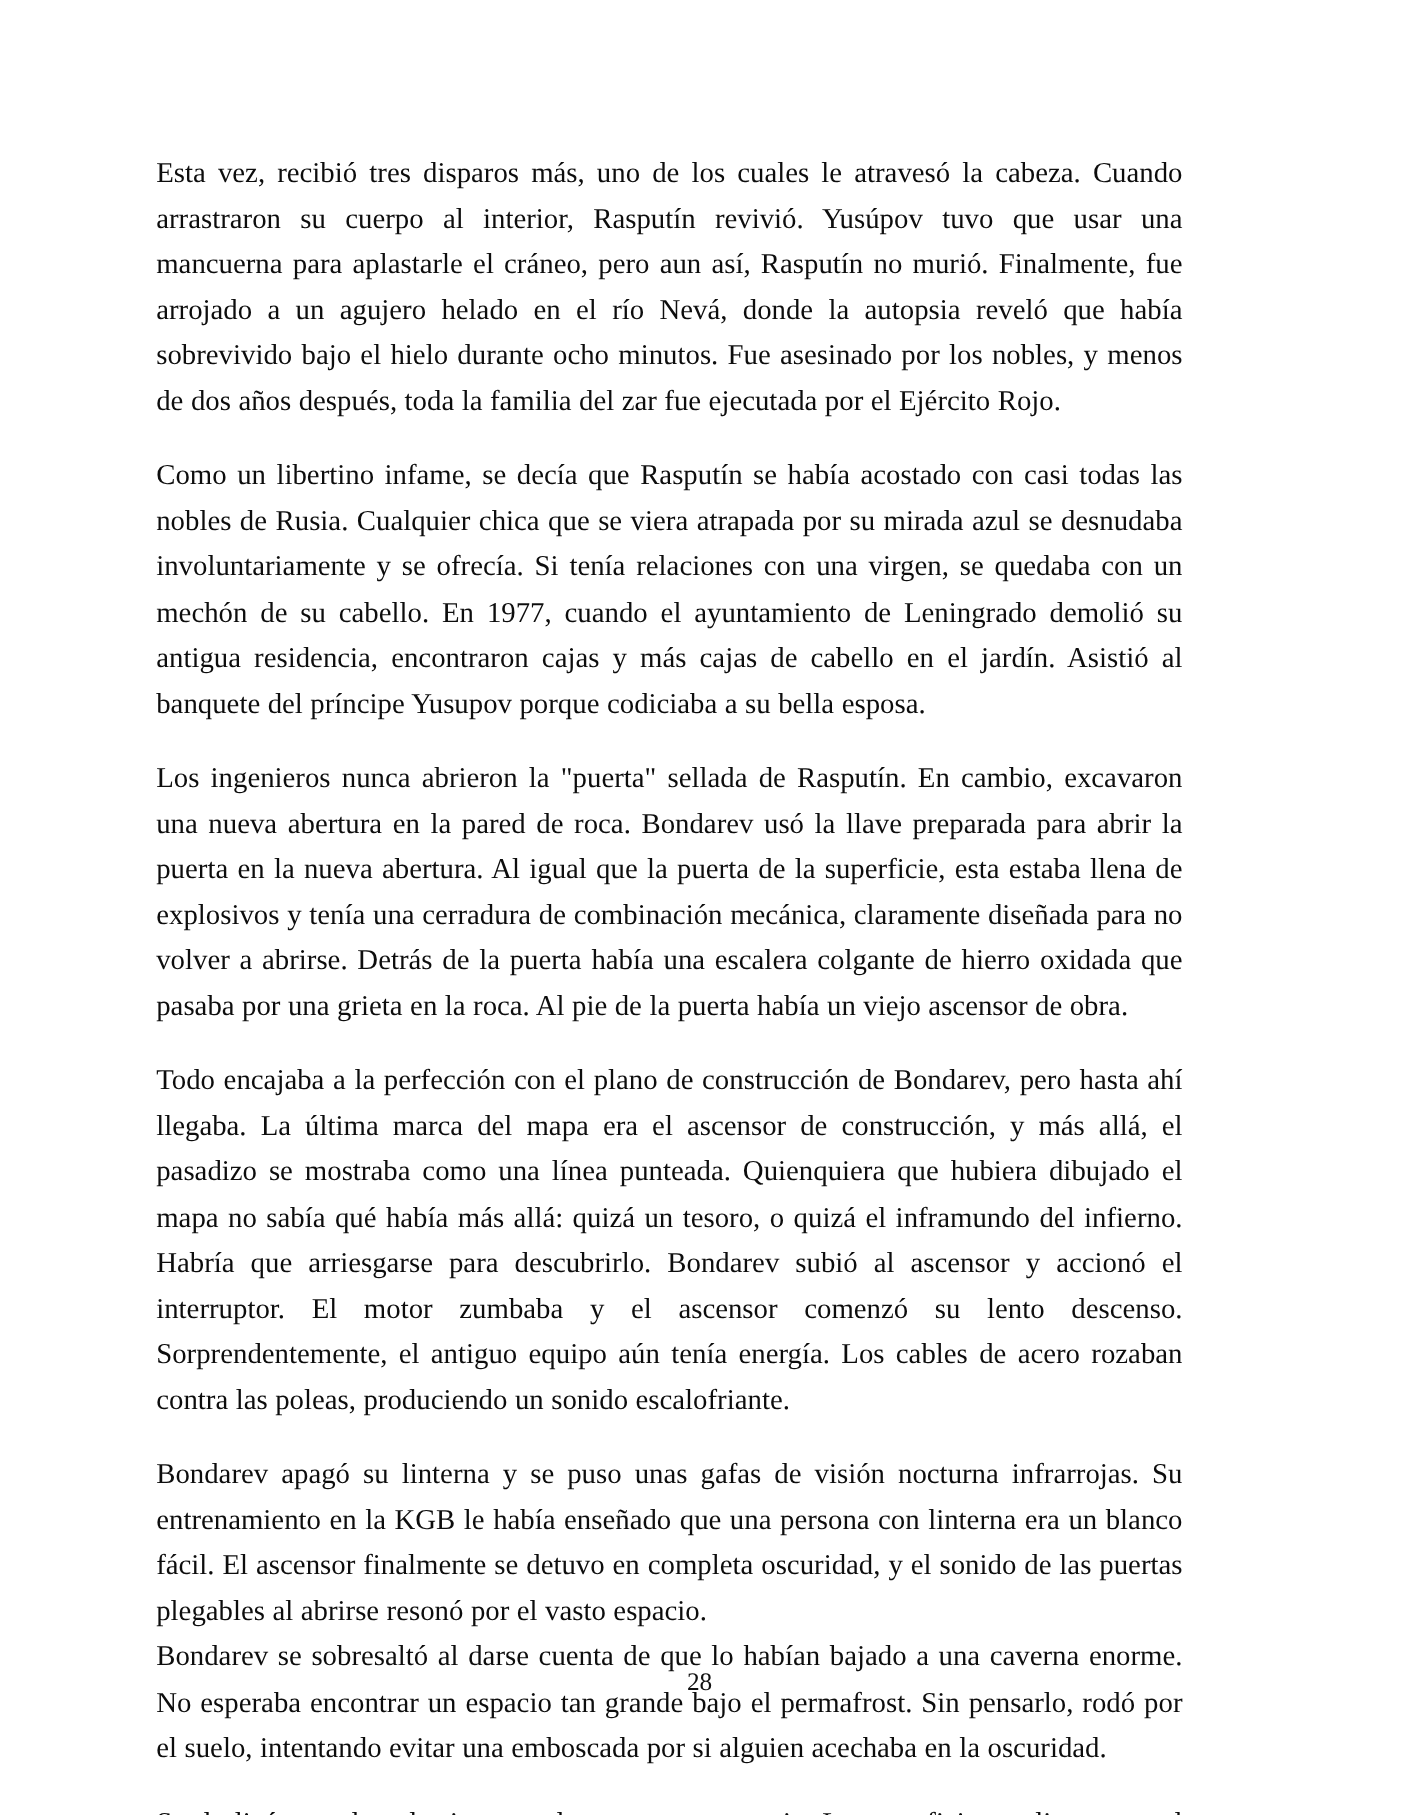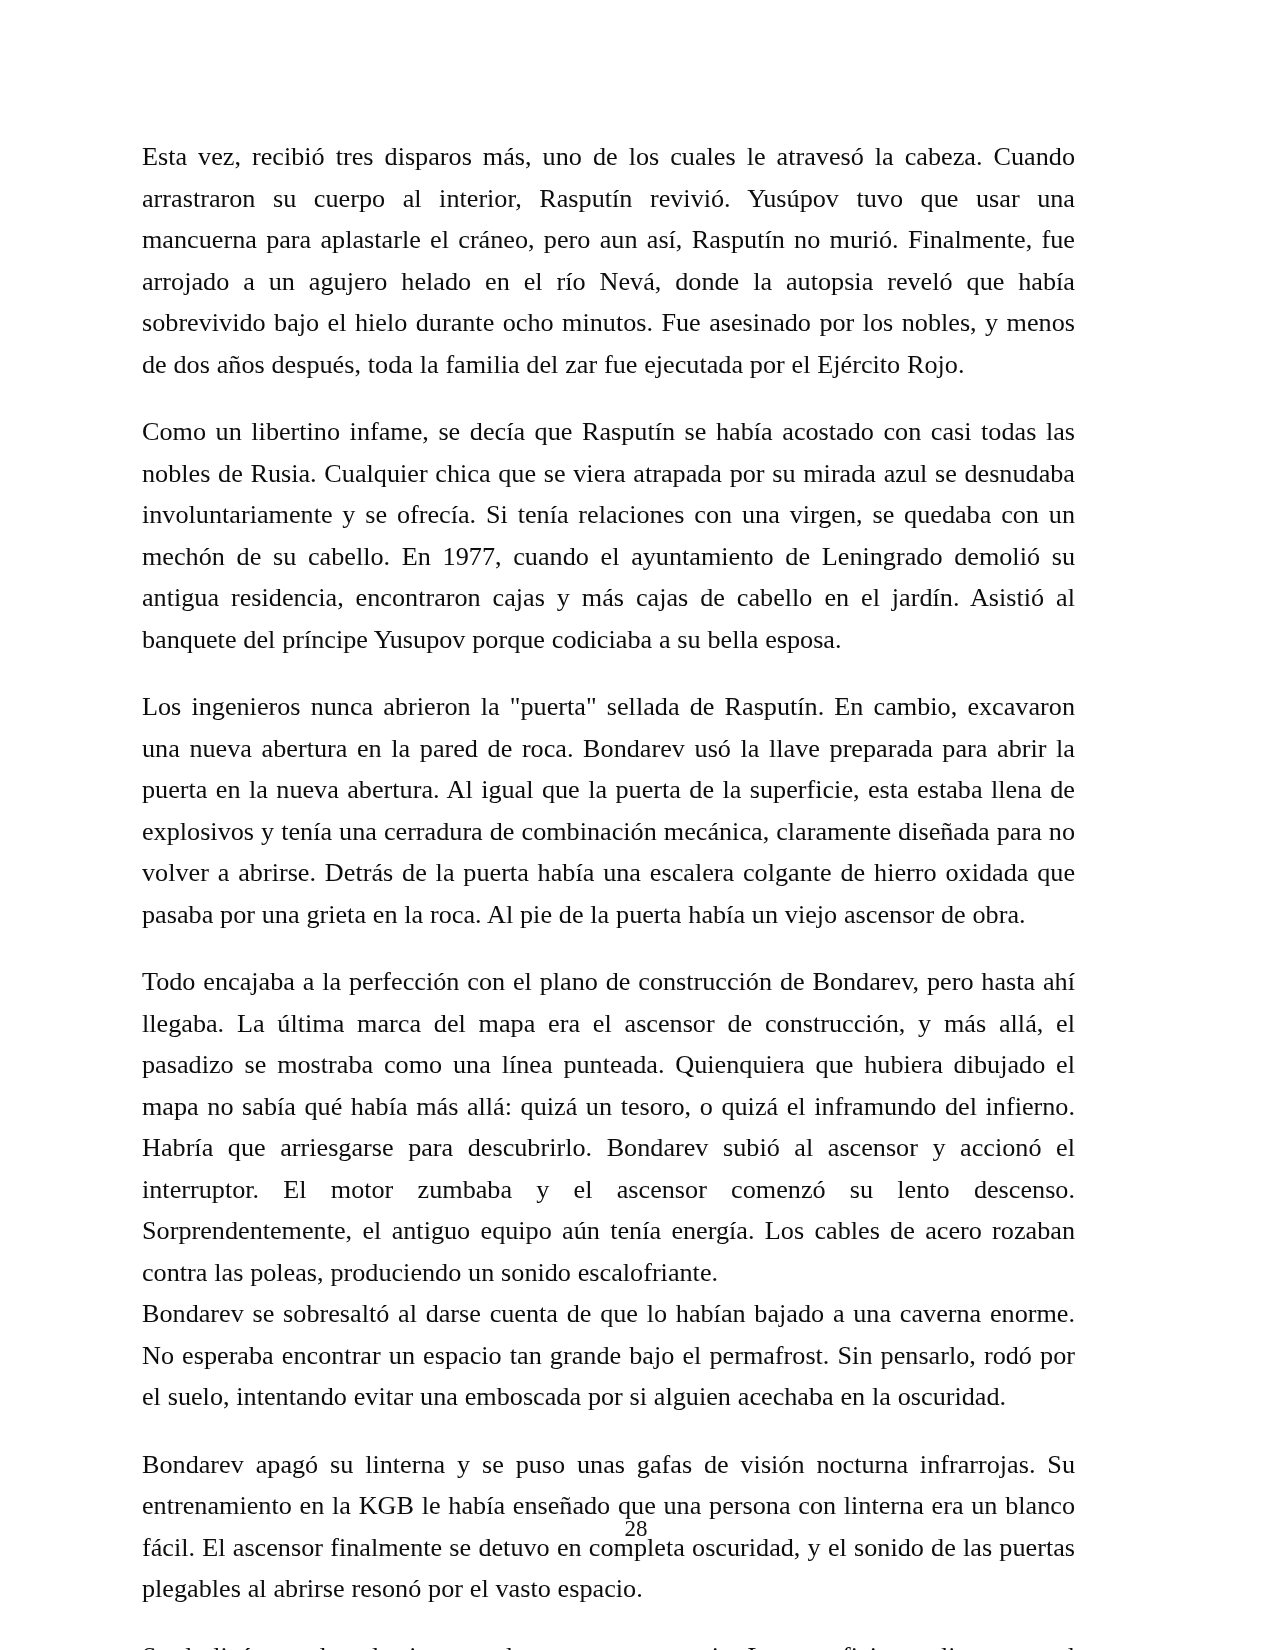--- a/index.html
+++ b/index.html
@@ -66,23 +66,23 @@
   <div class="content">
 
     <p class="para">Esta vez, recibió tres disparos más, uno de los cuales le atravesó la cabeza. Cuando arrastraron su cuerpo al interior, Rasputín revivió. Yusúpov tuvo que usar una mancuerna para aplastarle el cráneo, pero aun así, Rasputín no murió. Finalmente, fue arrojado a un agujero helado en el río Nevá, donde la autopsia reveló que había sobrevivido bajo el hielo durante ocho minutos. Fue asesinado por los nobles, y menos de dos años después, toda la familia del zar fue ejecutada por el Ejército Rojo.</p>
 
     <p class="para">Como un libertino infame, se decía que Rasputín se había acostado con casi todas las nobles de Rusia. Cualquier chica que se viera atrapada por su mirada azul se desnudaba involuntariamente y se ofrecía. Si tenía relaciones con una virgen, se quedaba con un mechón de su cabello. En 1977, cuando el ayuntamiento de Leningrado demolió su antigua residencia, encontraron cajas y más cajas de cabello en el jardín. Asistió al banquete del príncipe Yusupov porque codiciaba a su bella esposa.</p>
 
     <p class="para">Los ingenieros nunca abrieron la "puerta" sellada de Rasputín. En cambio, excavaron una nueva abertura en la pared de roca. Bondarev usó la llave preparada para abrir la puerta en la nueva abertura. Al igual que la puerta de la superficie, esta estaba llena de explosivos y tenía una cerradura de combinación mecánica, claramente diseñada para no volver a abrirse. Detrás de la puerta había una escalera colgante de hierro oxidada que pasaba por una grieta en la roca. Al pie de la puerta había un viejo ascensor de obra.</p>
 
     <p class="para">Todo encajaba a la perfección con el plano de construcción de Bondarev, pero hasta ahí llegaba. La última marca del mapa era el ascensor de construcción, y más allá, el pasadizo se mostraba como una línea punteada. Quienquiera que hubiera dibujado el mapa no sabía qué había más allá: quizá un tesoro, o quizá el inframundo del infierno. Habría que arriesgarse para descubrirlo. Bondarev subió al ascensor y accionó el interruptor. El motor zumbaba y el ascensor comenzó su lento descenso. Sorprendentemente, el antiguo equipo aún tenía energía. Los cables de acero rozaban contra las poleas, produciendo un sonido escalofriante.</p>
 
+    <p class="para">Bondarev apagó su linterna y se puso unas gafas de visión nocturna infrarrojas. Su entrenamiento en la KGB le había enseñado que una persona con linterna era un blanco fácil. El ascensor finalmente se detuvo en completa oscuridad, y el sonido de las puertas plegables al abrirse resonó por el vasto espacio.</p>
+
     <p class="para tight">Bondarev se sobresaltó al darse cuenta de que lo habían bajado a una caverna enorme. No esperaba encontrar un espacio tan grande bajo el permafrost. Sin pensarlo, rodó por el suelo, intentando evitar una emboscada por si alguien acechaba en la oscuridad.</p>
-
-    <p class="para">Bondarev apagó su linterna y se puso unas gafas de visión nocturna infrarrojas. Su entrenamiento en la KGB le había enseñado que una persona con linterna era un blanco fácil. El ascensor finalmente se detuvo en completa oscuridad, y el sonido de las puertas plegables al abrirse resonó por el vasto espacio.</p>
 
     <p class="para">Se deslizó por el suelo, incapaz de mantenerse en pie. La superficie era lisa como el cristal: ¡era hielo! Este enorme espacio subterráneo parecía… ¡una pista de hielo!</p>
 
   </div>
 
   <div class="page-number">28</div>
 
 </div>
 
 </body></html>

